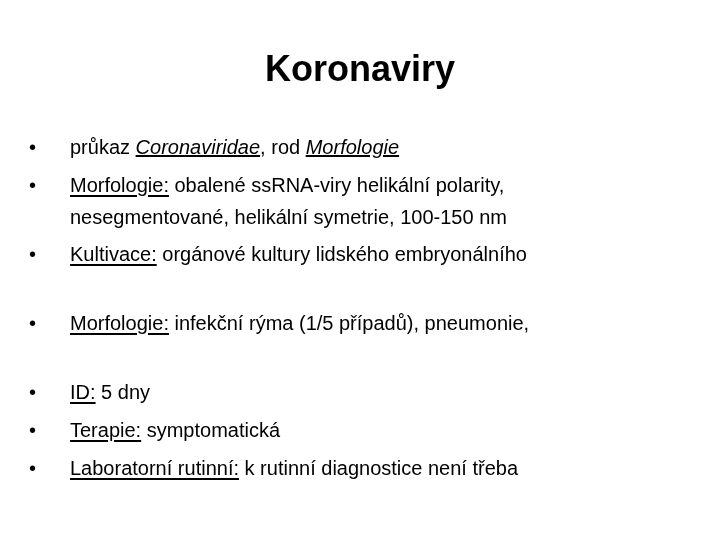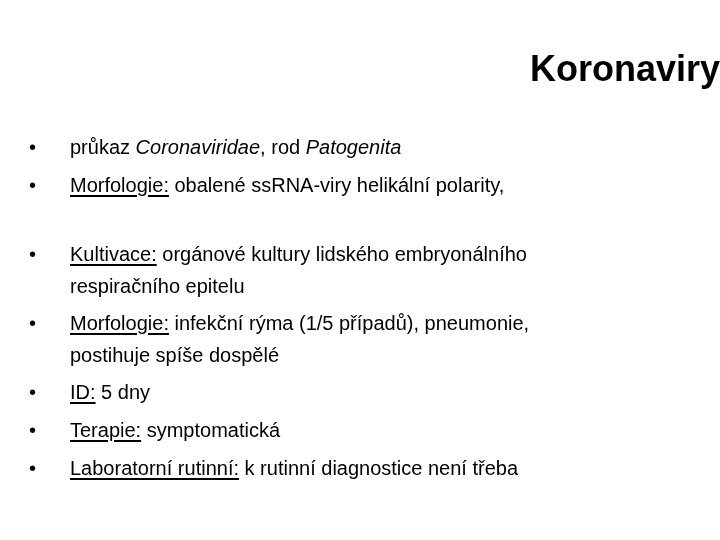--- a/index.html
+++ b/index.html
@@ -13,21 +13,21 @@
       position: relative;
       overflow: hidden;
       font-family: "Liberation Sans", sans-serif;
       color: #000000;
     }
     .slide-title {
       position: absolute;
       left: 0;
       top: 44px;
       width: 720px;
-      text-align: right;
+      text-align: center;
       font-size: 36px;
       font-weight: bold;
       line-height: 50px;
       margin: 0;
     }
     .bullets {
       position: absolute;
       left: 0;
       top: 0;
       width: 720px;
@@ -52,47 +52,47 @@
       position: absolute;
       left: 70px;
       top: 0;
       width: 600px;
       white-space: nowrap;
     }
     .label {
       text-decoration: underline;
       text-underline-offset: 3px;
     }
-    .em { font-style: italic; }
+    .em { font-style: italic; text-decoration: underline; }
   </style>
 </head>
 <body>
 
 <h1 class="slide-title">Koronaviry</h1>
 
 <ul class="bullets">
 
   <li class="bullet" style="top:131px;">
     <span class="bullet-dot">•</span>
-    <span class="bullet-text"><span>průkaz </span><span class="em">Coronaviridae</span><span>, rod </span><span class="em">Patogenita</span></span>
+    <span class="bullet-text"><span>průkaz </span><span class="em">Coronaviridae</span><span>, rod </span><span class="em">Morfologie</span></span>
   </li>
 
   <li class="bullet" style="top:169px;">
     <span class="bullet-dot">•</span>
-    <span class="bullet-text"><span class="label">Morfologie:</span><span> obalené ssRNA-viry helikální polarity,</span><br></span>
+    <span class="bullet-text"><span class="label">Morfologie:</span><span> obalené ssRNA-viry helikální polarity,</span><br><span>nesegmentované, helikální symetrie, 100-150 nm</span></span>
   </li>
 
   <li class="bullet" style="top:238px;">
     <span class="bullet-dot">•</span>
-    <span class="bullet-text"><span class="label">Kultivace:</span><span> orgánové kultury lidského embryonálního</span><br><span>respiračního epitelu</span></span>
+    <span class="bullet-text"><span class="label">Kultivace:</span><span> orgánové kultury lidského embryonálního</span><br></span>
   </li>
 
   <li class="bullet" style="top:307px;">
     <span class="bullet-dot">•</span>
-    <span class="bullet-text"><span class="label">Morfologie:</span><span> infekční rýma (1/5 případů), pneumonie,</span><br><span>postihuje spíše dospělé</span></span>
+    <span class="bullet-text"><span class="label">Morfologie:</span><span> infekční rýma (1/5 případů), pneumonie,</span><br></span>
   </li>
 
   <li class="bullet" style="top:376px;">
     <span class="bullet-dot">•</span>
     <span class="bullet-text"><span class="label">ID:</span><span> 5 dny</span></span>
   </li>
 
   <li class="bullet" style="top:414px;">
     <span class="bullet-dot">•</span>
     <span class="bullet-text"><span class="label">Terapie:</span><span> symptomatická</span></span>

